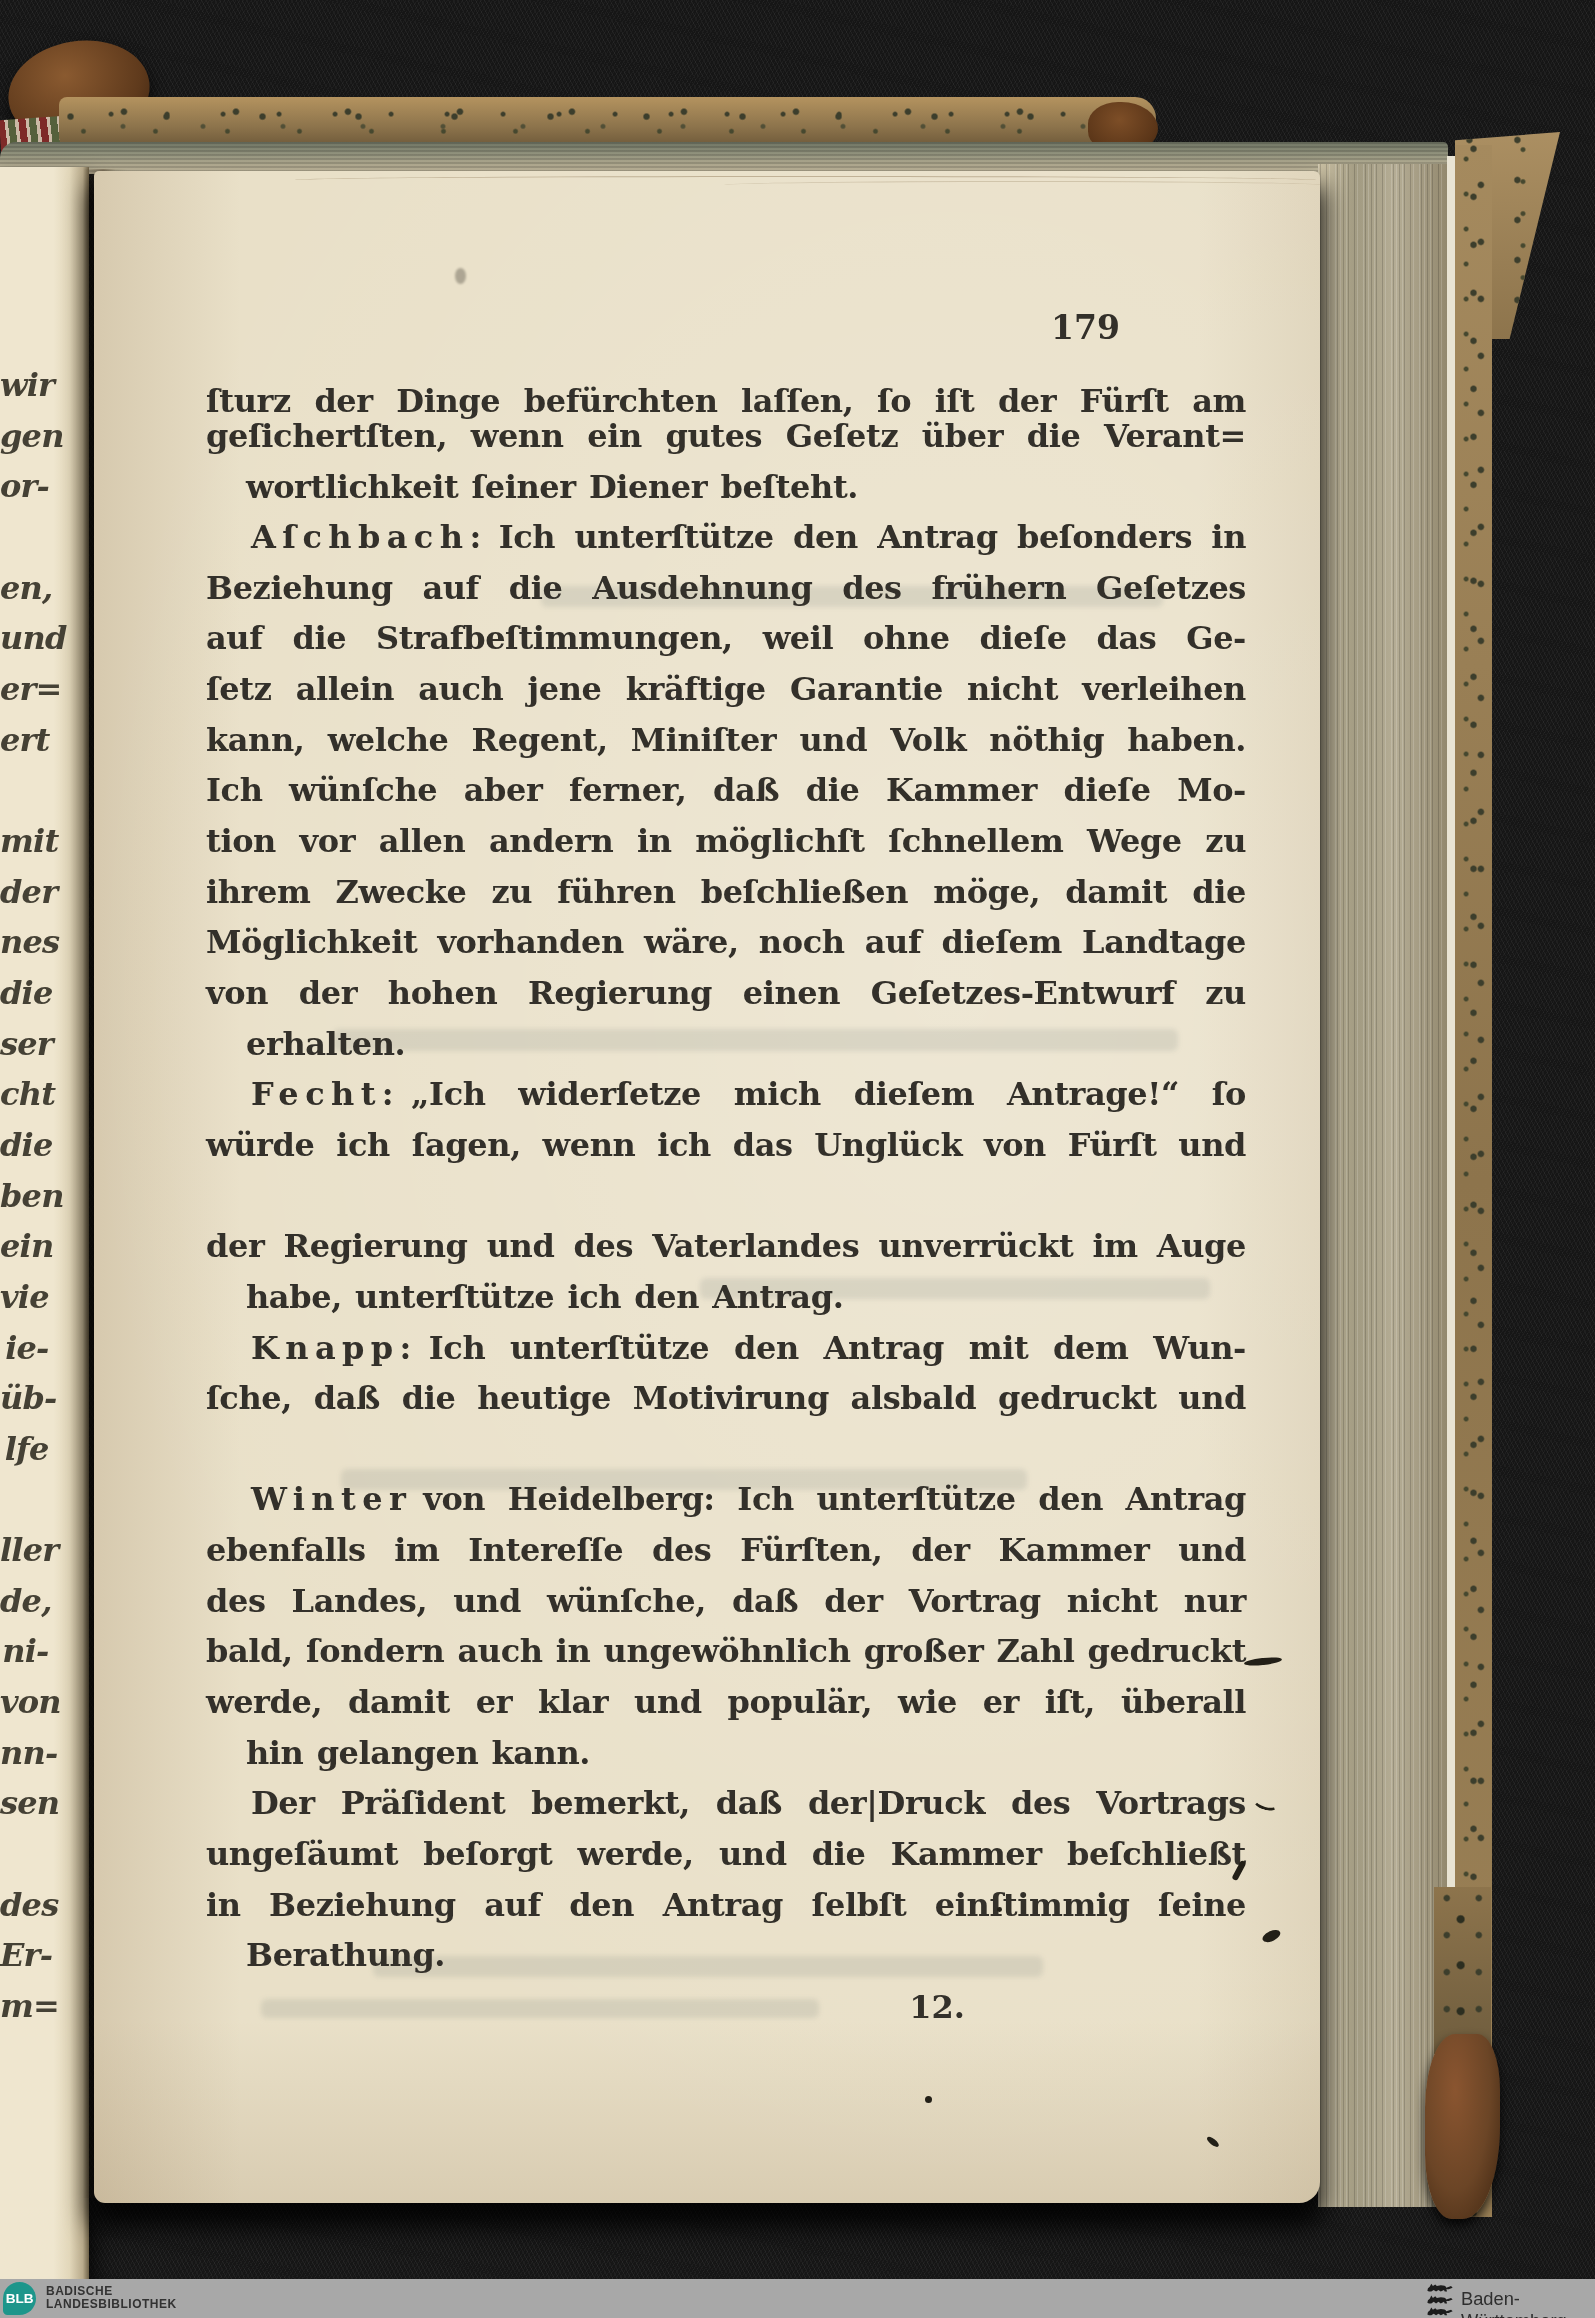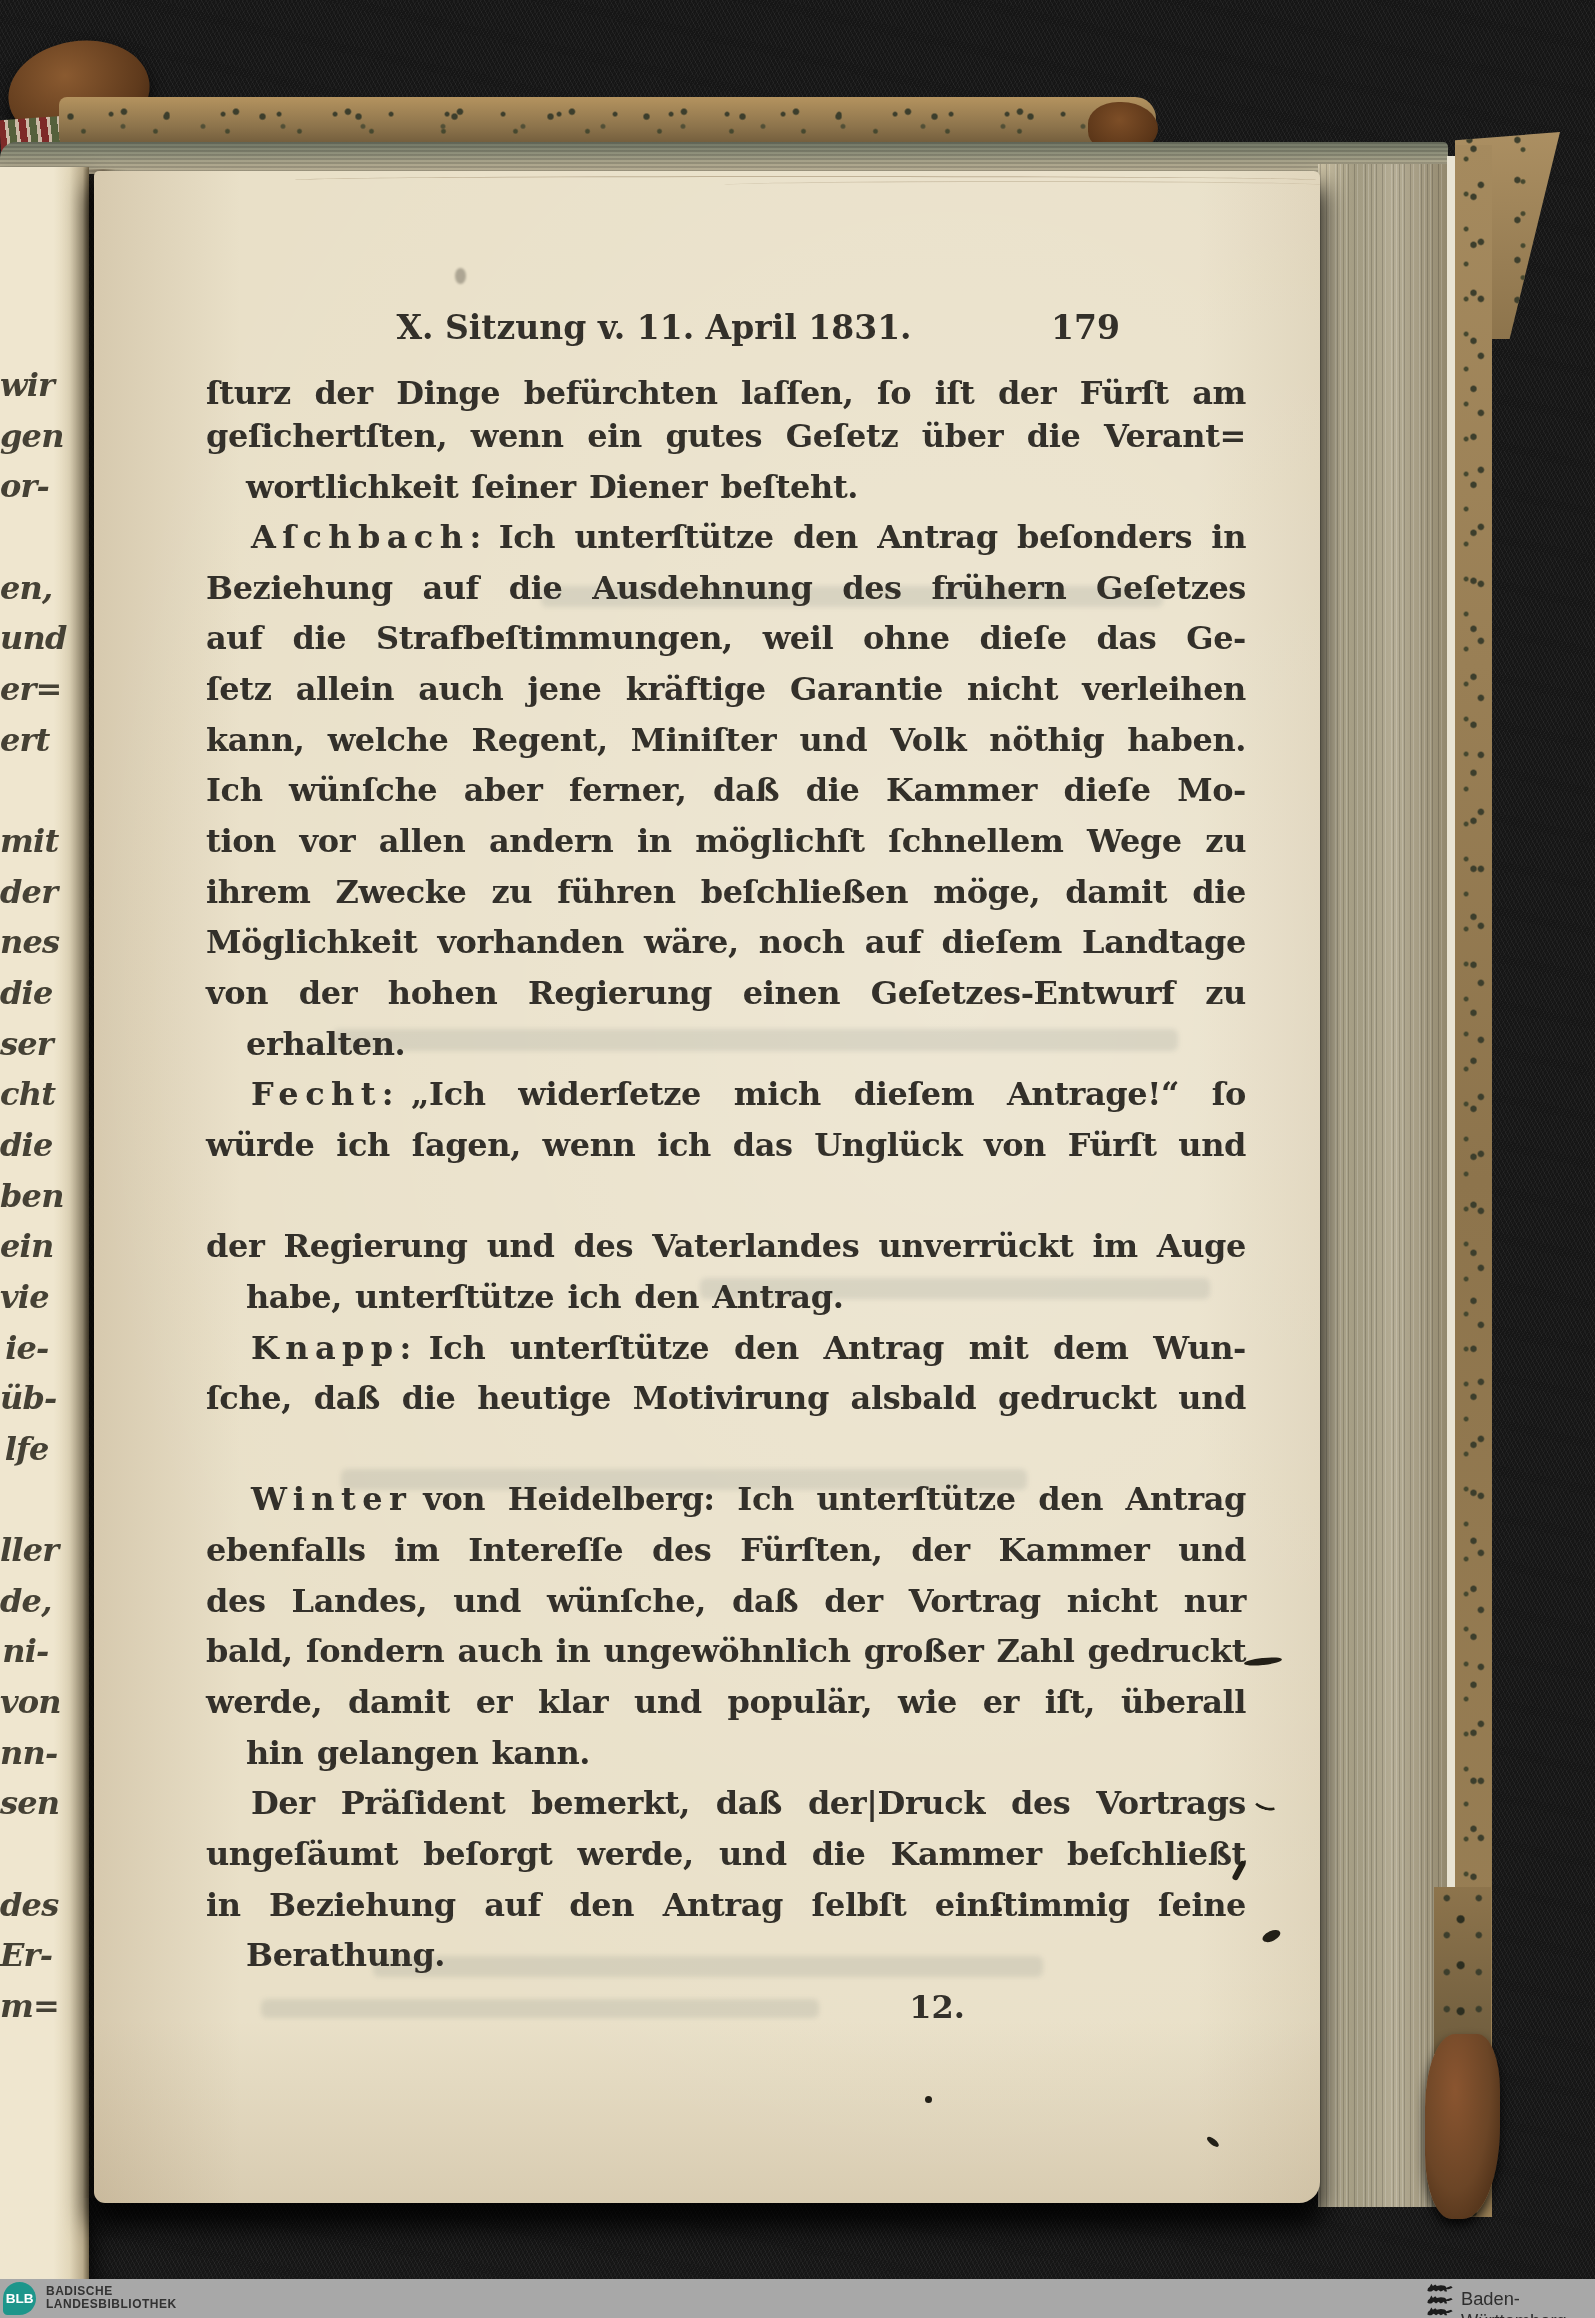--- a/index.html
+++ b/index.html
@@ -178,25 +178,24 @@
     <div class="page-top-line ptl-a"></div>
     <div class="page-top-line ptl-b"></div>
 
     <div class="bleed b1"></div>
     <div class="bleed b2"></div>
     <div class="bleed b3"></div>
     <div class="bleed b4"></div>
     <div class="bleed b5"></div>
     <div class="bleed b6"></div>
 
-    <div class="header-row">X. Sitzung v. 11. April 1831.</div>
     <div class="page-number">179</div>
 
     <div class="text-block" id="lines">
-        <div class="line" style="top: 200px;">ſturz der Dinge befürchten laſſen, ſo iſt der Fürſt am</div>
+        <div class="line" style="top: 208px;">ſturz der Dinge befürchten laſſen, ſo iſt der Fürſt am</div>
         <div class="line" style="top: 243px;">geſichertſten, wenn ein gutes Geſetz über die Verant=</div>
         <div class="line end" style="top: 294px;">wortlichkeit ſeiner Diener beſteht.</div>
         <div class="line ind" style="top: 344px;"><span class="lead">Aſchbach:</span>Ich unterſtütze den Antrag beſonders in</div>
         <div class="line" style="top: 395px;">Beziehung auf die Ausdehnung des frühern Geſetzes</div>
         <div class="line" style="top: 445px;">auf die Strafbeſtimmungen, weil ohne dieſe das Ge-</div>
         <div class="line" style="top: 496px;">ſetz allein auch jene kräftige Garantie nicht verleihen</div>
         <div class="line" style="top: 547px;">kann, welche Regent, Miniſter und Volk nöthig haben.</div>
         <div class="line" style="top: 597px;">Ich wünſche aber ferner, daß die Kammer dieſe Mo-</div>
         <div class="line" style="top: 648px;">tion vor allen andern in möglichſt ſchnellem Wege zu</div>
         <div class="line" style="top: 699px;">ihrem Zwecke zu führen beſchließen möge, damit die</div>

